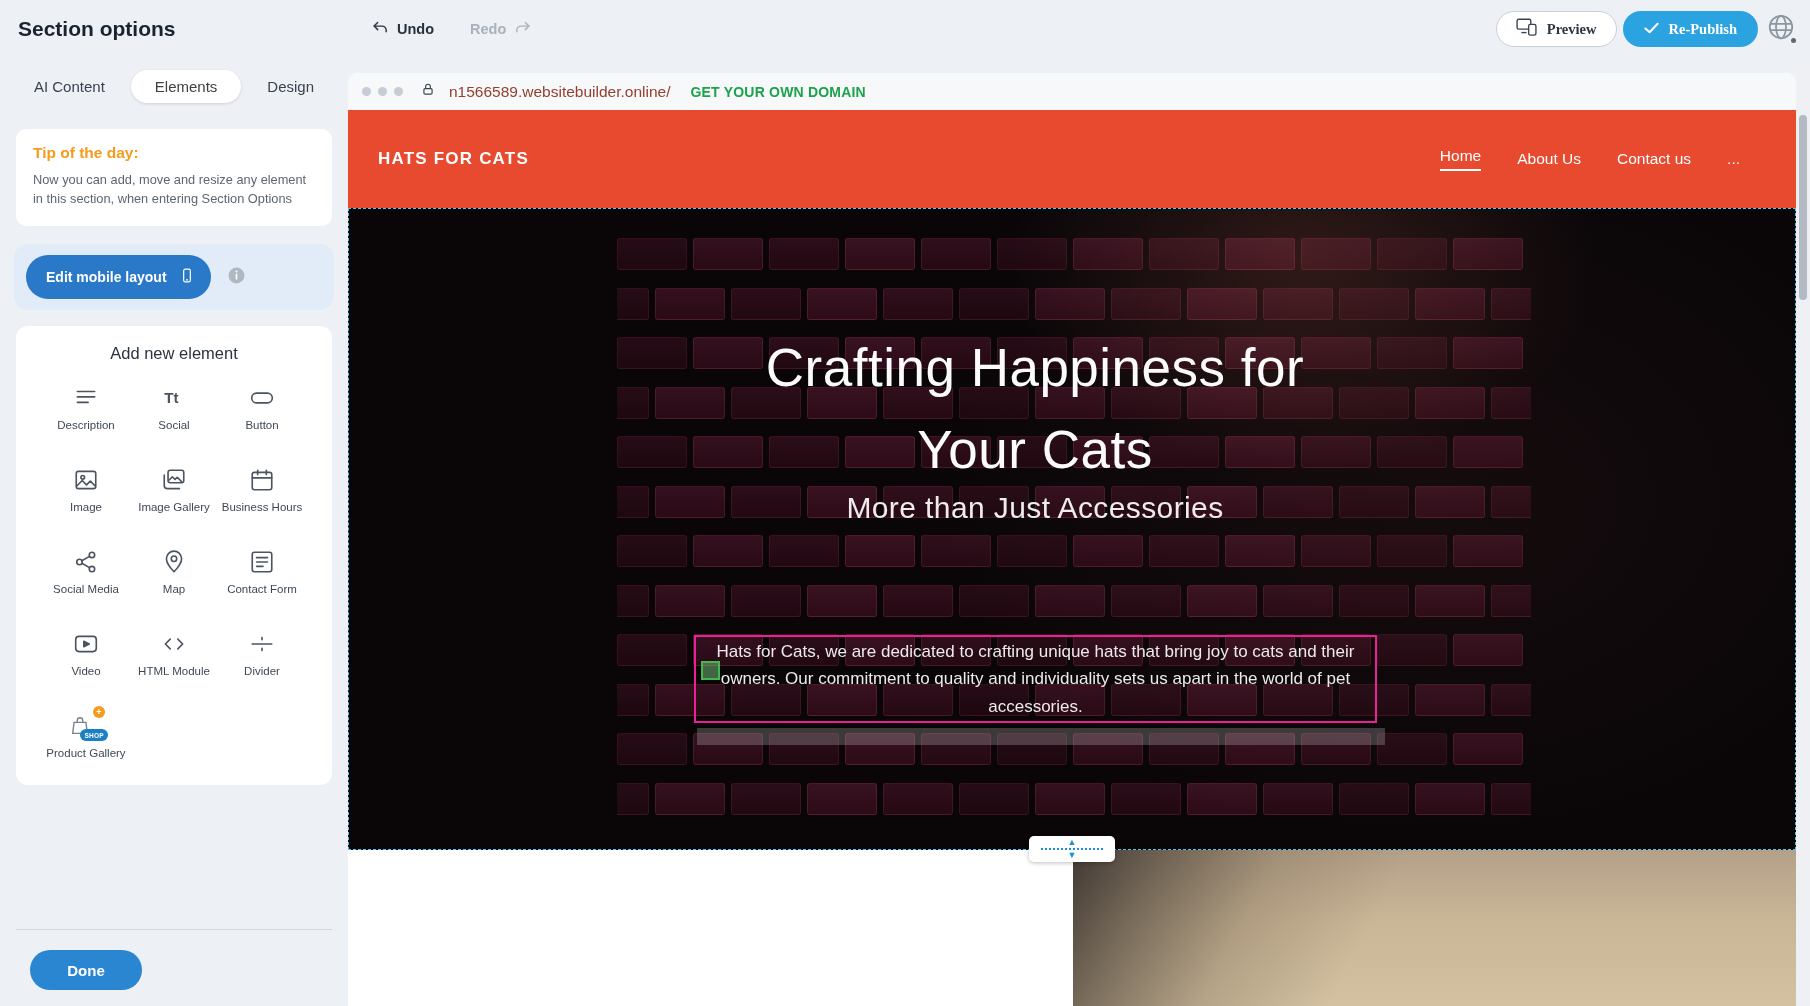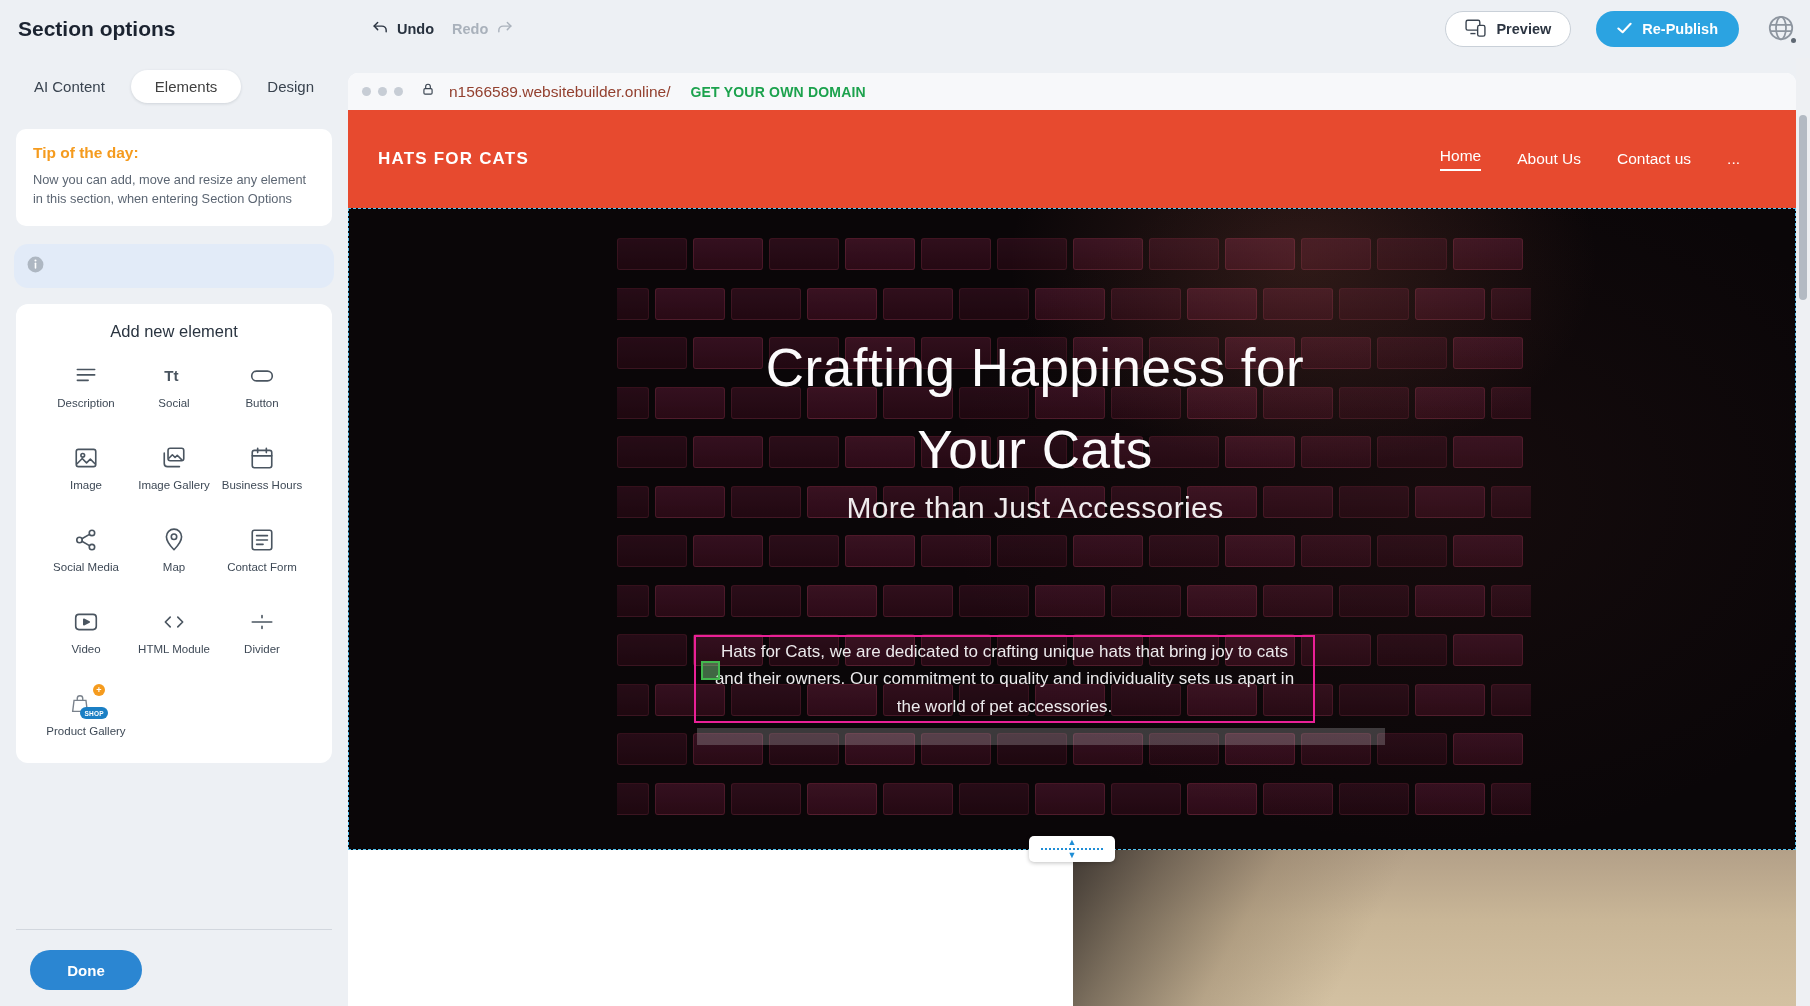--- a/index.html
+++ b/index.html
@@ -3,24 +3,24 @@
 <meta charset="utf-8">
 <style>
   * { box-sizing: border-box; margin: 0; padding: 0; }
   html,body { width:1810px; height:1006px; overflow:hidden; }
   body { background:#edf0f4; font-family:"Liberation Sans",sans-serif; position:relative; }
   button { font-family:inherit; background:none; border:none; cursor:pointer; }
 
   
   .topbar { position:absolute; top:0; left:0; right:0; height:58px; }
   .tb-title { position:absolute; left:18px; top:50%; transform:translateY(-50%); font-size:21px; font-weight:700; color:#1b2330; }
-  .tb-history { position:absolute; left:372px; top:0; height:58px; display:flex; gap:18px; align-items:center; }
+  .tb-history { position:absolute; left:372px; top:0; height:58px; display:flex; gap:36px; align-items:center; }
   .tb-undo { display:flex; gap:8px; align-items:center; font-size:14.5px; font-weight:700; color:#27313e; }
   .tb-redo { display:flex; gap:8px; align-items:center; font-size:14.5px; font-weight:700; color:#a9b1bb; }
-  .tb-right { position:absolute; right:12px; top:0; height:58px; display:flex; gap:25px; align-items:center; }
+  .tb-right { position:absolute; right:12px; top:0; height:58px; display:flex; gap:6px; align-items:center;font-family:Liberation Serif, serif; }
   .preview-btn { display:flex; gap:10px; align-items:center; background:#fff; border:1px solid #c9d0d8; border-radius:18px; height:36px; padding:0 19px; font-size:14.5px; font-weight:700; color:#2c3542; }
   .republish-btn { display:flex; gap:10px; align-items:center; background:#2ba3e1; border-radius:18px; height:36px; padding:0 21px; font-size:14.5px; font-weight:700; color:#fff; }
   .globe-btn { width:34px; height:34px; border-radius:50%; display:flex; align-items:center; justify-content:center; position:relative; }
   .globe-dot { position:absolute; right:2px; bottom:3px; width:5px; height:5px; border-radius:50%; background:#5f6873; }
 
   
   .sidebar { position:absolute; top:58px; left:0; width:348px; bottom:0; display:flex; flex-direction:column; }
   .tabs { display:flex; justify-content:center; gap:12px; margin-top:12px; align-items:center; }
   .tab { font-size:15px; color:#39434f; padding:8px 14px; border-radius:18px; }
   .tab.active { background:#fff; font-weight:400; color:#404040; padding:8px 24px; box-shadow:0 1px 3px rgba(30,40,60,.14); }
@@ -62,21 +62,21 @@
   .hero-light { position:absolute; inset:0; pointer-events:none;
     background: radial-gradient(420px 300px at 66% 8%, rgba(170,90,75,.22), transparent 70%),
                 radial-gradient(700px 500px at 75% 45%, rgba(120,60,55,.10), transparent 70%); }
   .brick-grid { position:absolute; left:268px; top:29px; width:914px; height:608px; overflow:hidden; }
   .brick-row { position:absolute; display:flex; gap:6px; height:32px; }
   .brick { width:70px; height:32px; flex:none; background:linear-gradient(#33101e,#280a15); border:1px solid rgba(160,60,85,.25); border-radius:3px; }
   .hero-text { position:absolute; left:0; top:0; width:1372px; text-align:center; color:#fff; }
   .hero-heading { margin:118px auto 0; max-width:640px; font-size:53px; line-height:1.55; font-weight:500; letter-spacing:.5px; color:#fcfbfc; }
   .hero-sub { font-size:30px; font-weight:400; color:#efeced; letter-spacing:.4px; }
   .faint-bar { position:absolute; left:348px; top:519px; width:688px; height:17px; background:rgba(190,190,195,.28); }
-  .hero-parabox { position:absolute; left:345px; top:426px; width:621px; height:88px; border:2px solid #ea2097; display:flex; align-items:center; justify-content:center; padding:0 10px; cursor:pointer; }
+  .hero-parabox { position:absolute; left:345px; top:426px; width:683px; height:88px; border:2px solid #ea2097; display:flex; align-items:center; justify-content:center; padding:0 10px; cursor:pointer; }
   .hero-para { font-size:17px; line-height:1.6; color:#eceaec; text-align:center; }
   .green-handle { position:absolute; left:5px; top:24px; width:19px; height:19px; border:2px solid #43b84e; background:rgba(130,220,140,.45); }
   .resize-pill { position:absolute; left:50%; bottom:-13px; transform:translateX(-50%); width:86px; height:26px; background:#fff; border-radius:5px; box-shadow:0 1px 4px rgba(0,0,0,.25); display:flex; flex-direction:column; align-items:center; justify-content:center; gap:1px; z-index:5; cursor:row-resize; }
   .rp-arrow { font-size:9px; color:#1f8ed6; line-height:1; }
   .rp-line { width:62px; border-top:2px dotted #1f8ed6; }
 
   .site-below { display:flex; height:156px; }
   .below-left { width:725px; background:#fff; }
   .below-photo { flex:1;
     background: linear-gradient(118deg, rgba(52,46,42,.9) 0%, rgba(78,68,58,.65) 12%, rgba(128,110,88,.35) 26%, rgba(0,0,0,0) 42%),
@@ -139,20 +139,27 @@
     <button class="tab active">Elements</button>
     <button class="tab">Design</button>
   </div>
 
   <div class="tip-card">
     <div class="tip-title">Tip of the day:</div>
     <div class="tip-body">Now you can add, move and resize any element in this section, when entering Section Options</div>
   </div>
 
   <div class="mobile-panel">
+    <button class="edit-mobile-btn">
+      <span>Edit mobile layout</span>
+      <span><svg width="16" height="19" viewBox="0 0 24 24" fill="none" stroke="#fff" stroke-width="1.8">
+            <rect x="7" y="2.5" width="10" height="19" rx="2.5"></rect>
+            <path d="M10.5 18.5h3"></path>
+          </svg></span>
+    </button>
     <button class="info-btn">
       <span><svg width="19" height="19" viewBox="0 0 24 24">
             <circle cx="12" cy="12" r="10" fill="#aeb7c2"></circle>
             <path d="M12 10.5v6" stroke="#fff" stroke-width="2" stroke-linecap="round"></path>
             <circle cx="12" cy="7" r="1.3" fill="#fff"></circle>
           </svg></span>
     </button>
   </div>
 
   <div class="add-card">

